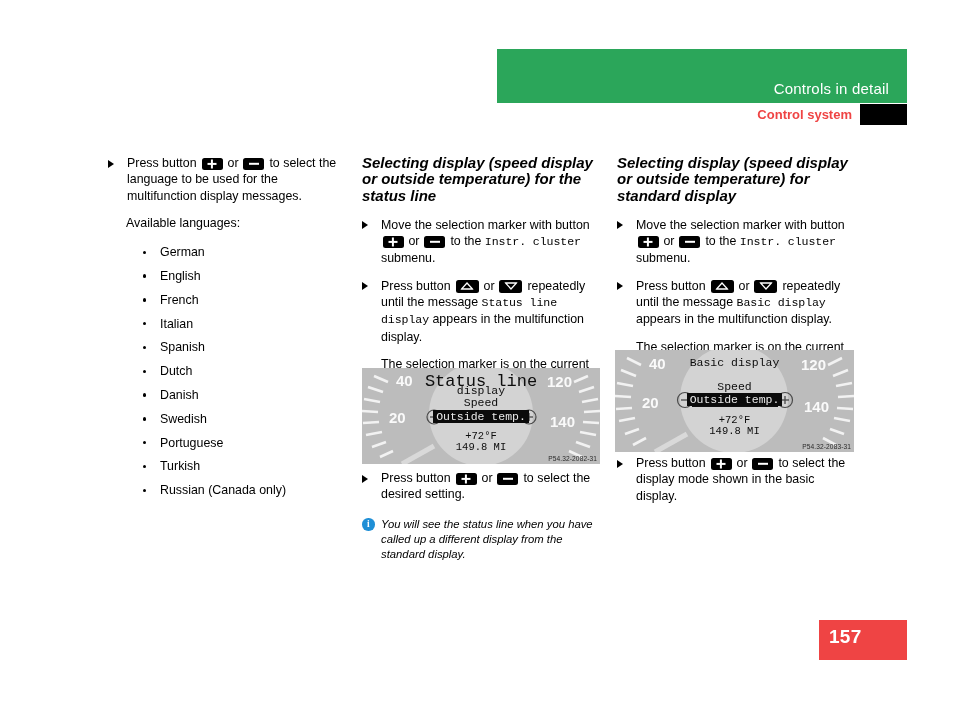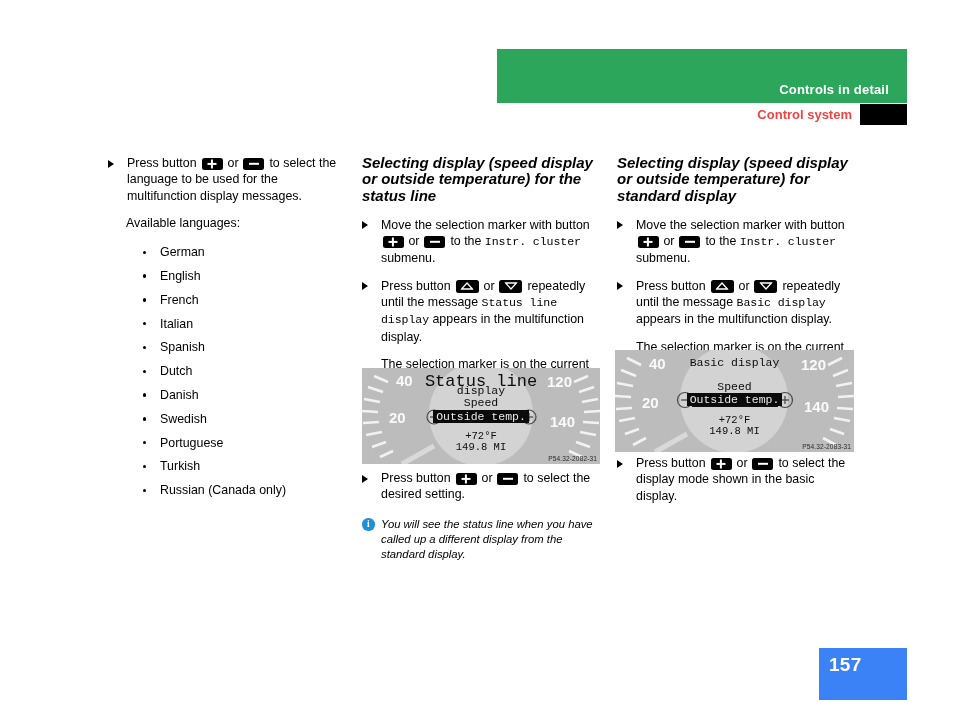--- a/index.html
+++ b/index.html
@@ -23,22 +23,22 @@
     top: 49px;
     width: 410px;
     height: 54px;
     background: #2ba65a;
   }
   .header-title {
     position: absolute;
     right: 18px;
     bottom: 6px;
     color: #ffffff;
-    font-size: 13px;
-    font-weight: bold;
+    font-size: 15px;
+    font-weight: normal;
     letter-spacing: 0.2px;
     white-space: nowrap;
   }
   .subheader-row {
     position: absolute;
     left: 497px;
     top: 104px;
     width: 410px;
     height: 21px;
   }
@@ -253,24 +253,24 @@
     display: inline-block;
     background: #0b0b0b;
     color: #e8e8e8;
     padding: 0 3px;
   }
 
   
   .footer-band {
     position: absolute;
     left: 819px;
-    top: 648px;
+    top: 620px;
     width: 88px;
-    height: 52px;
-    background: #3b82f6;
+    height: 40px;
+    background: #ef4444;
   }
   .footer-page {
     position: absolute;
     left: 10px;
     top: 6px;
     color: #ffffff;
     font-size: 19px;
     font-weight: bold;
     letter-spacing: 0.3px;
   }

